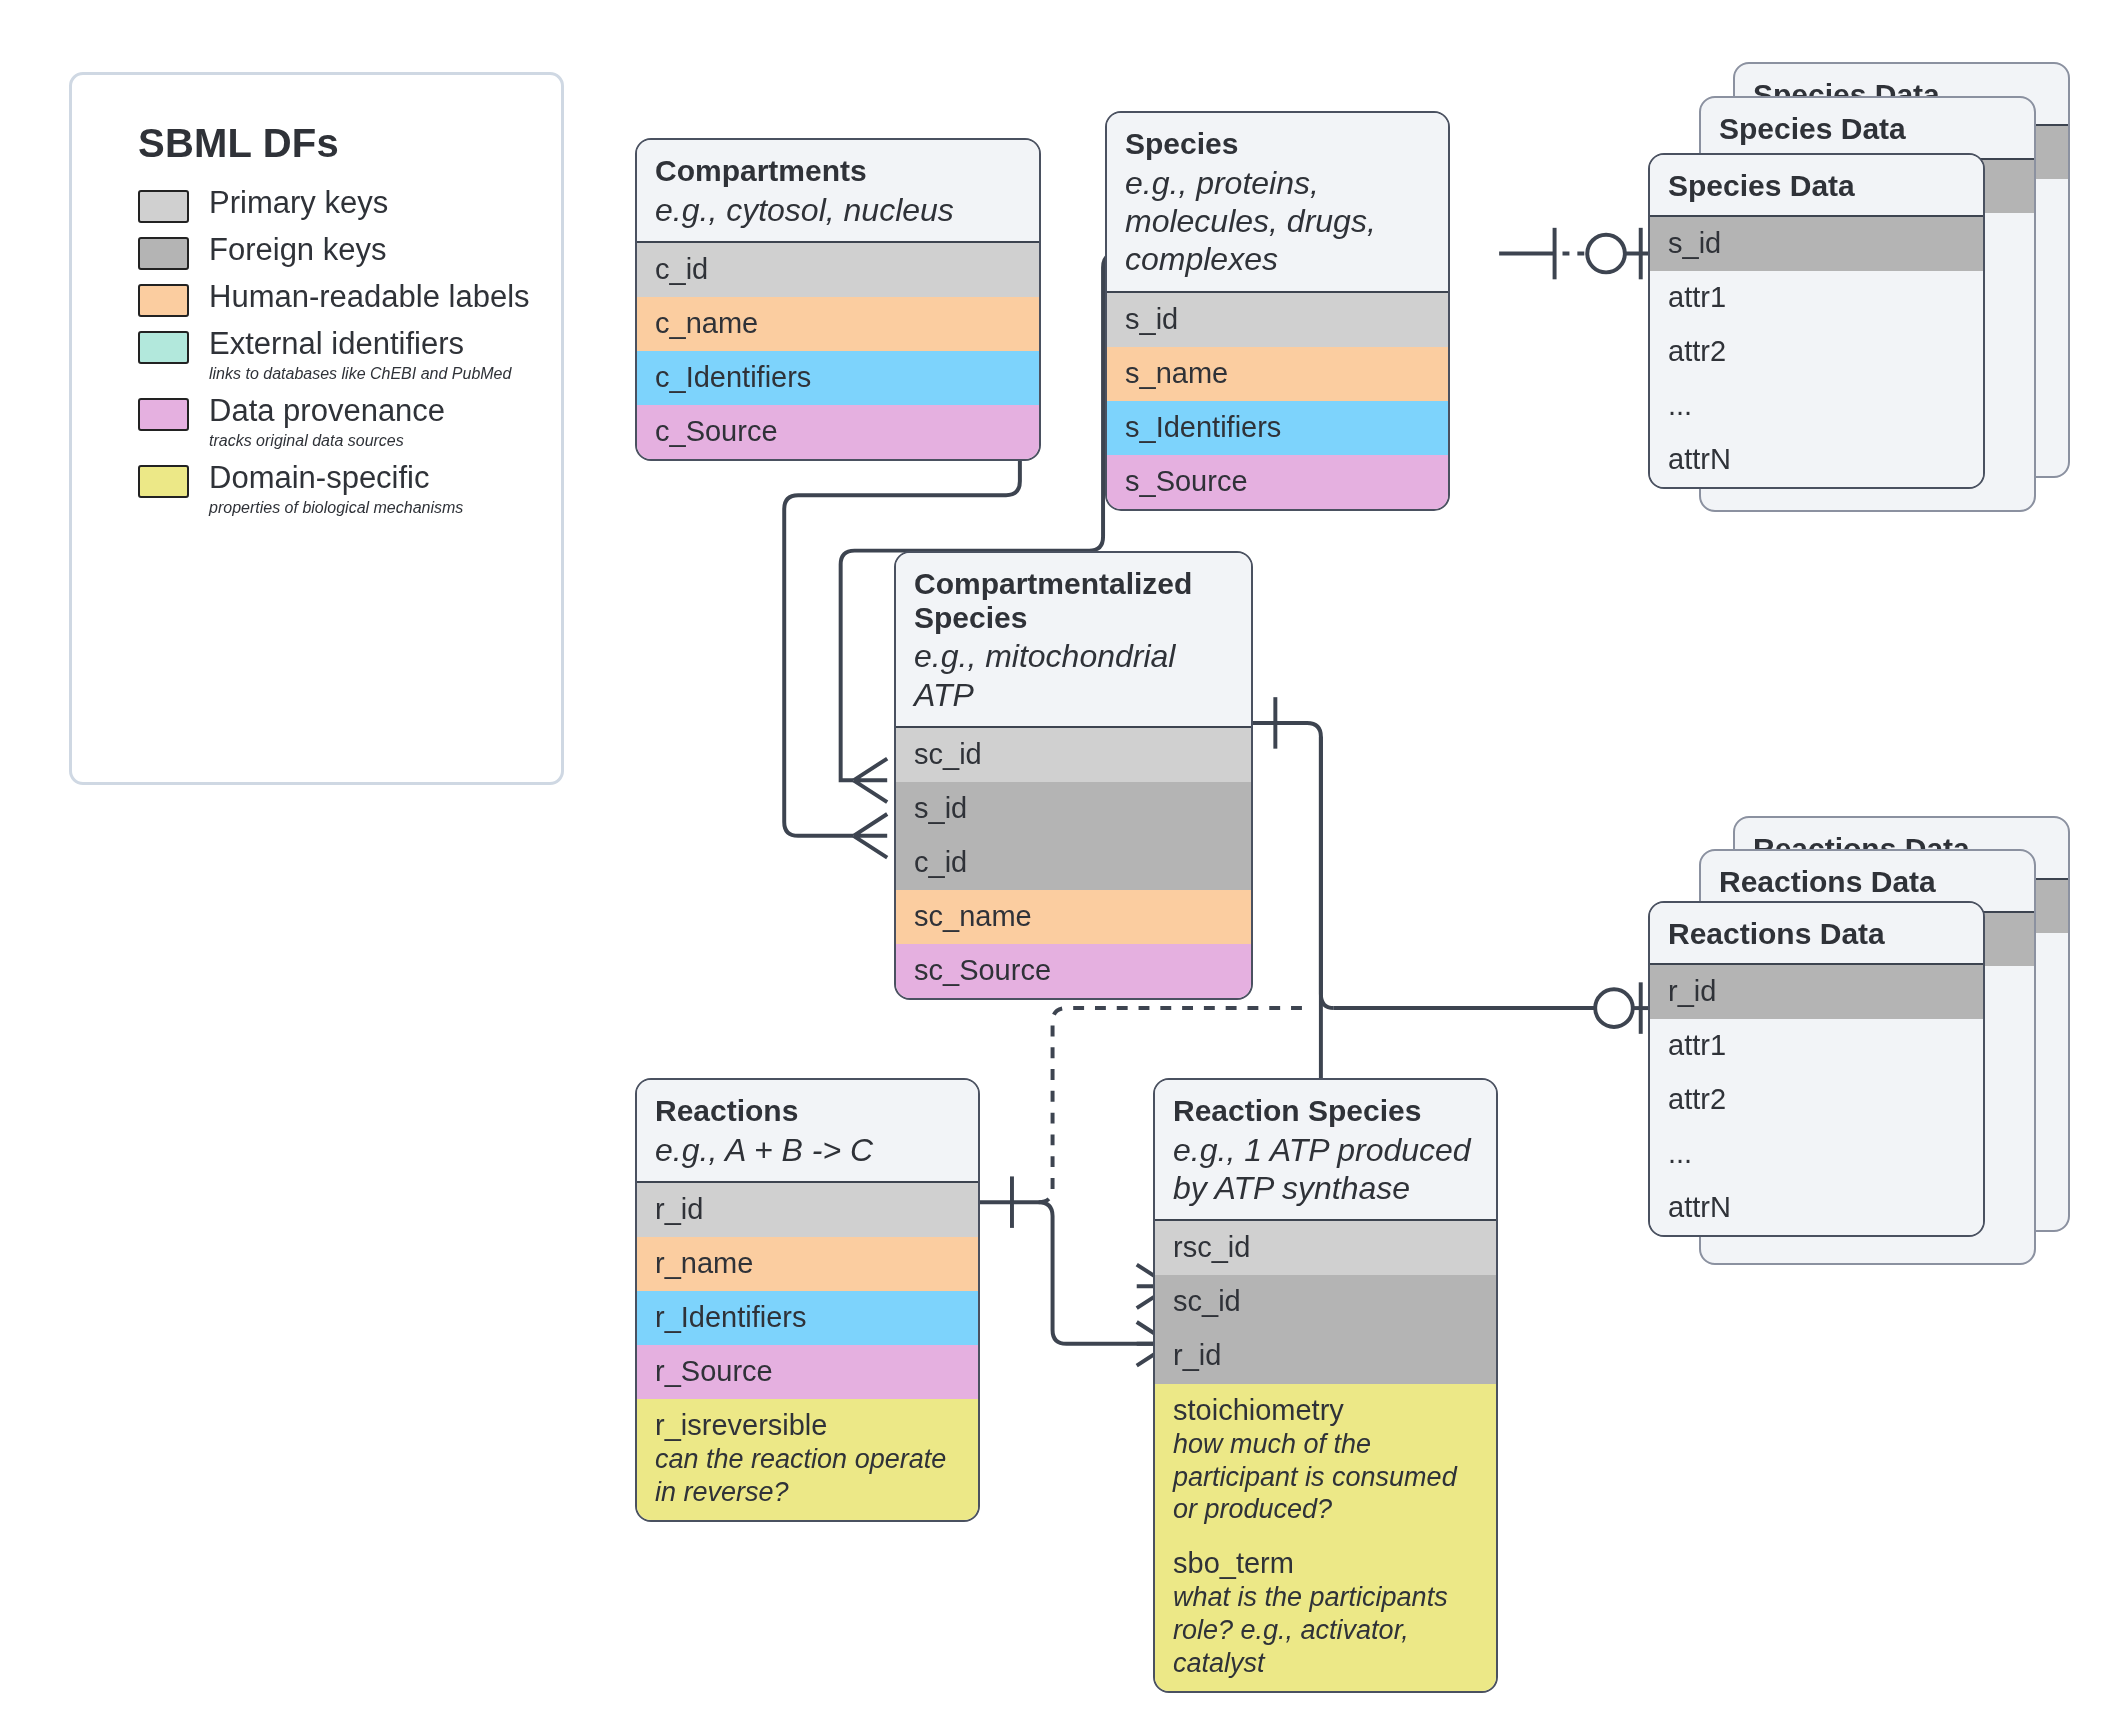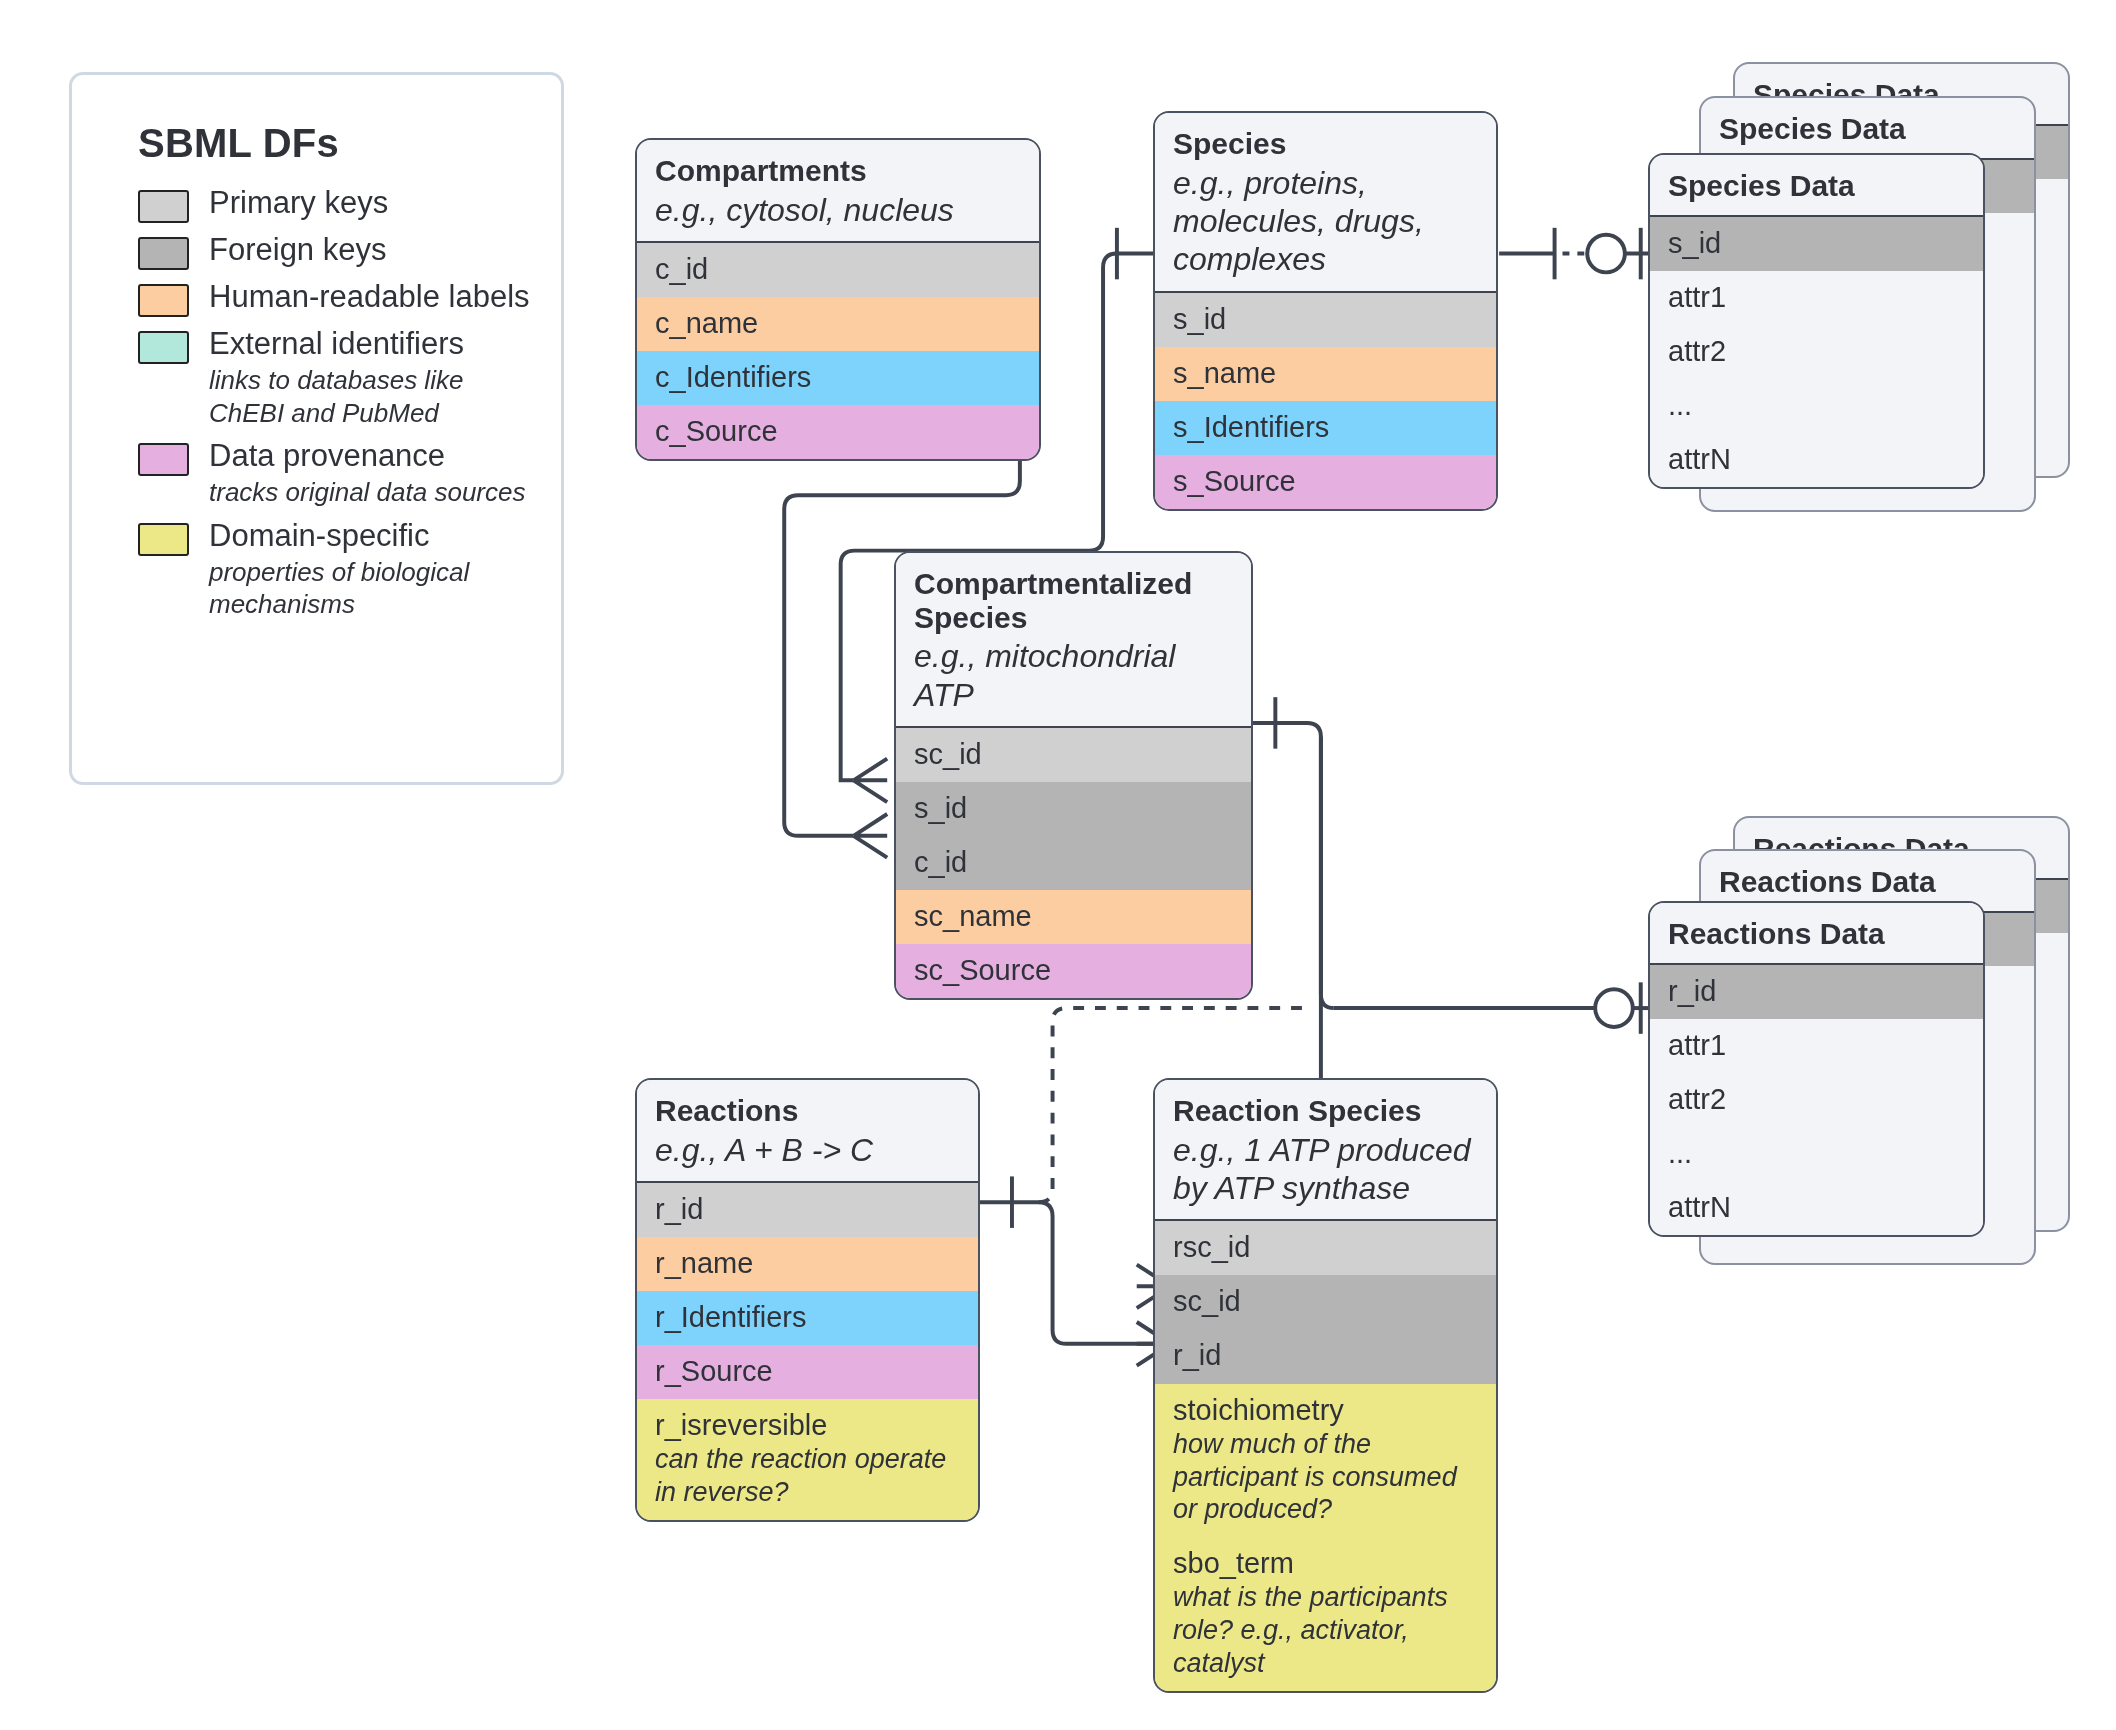--- a/index.html
+++ b/index.html
@@ -25,21 +25,21 @@
     font-size:40px;font-weight:bold;color:#2f3238;letter-spacing:0.2px;
   }
   .legend-rows{position:absolute;left:66px;top:109px;width:396px;}
   .lrow{position:relative;display:flex;align-items:flex-start;margin-bottom:8px;}
   .swatch{
     width:47px;height:29px;border:2.5px solid #222;border-radius:3px;
     flex:0 0 auto;margin-right:20px;margin-top:6px;
   }
   .ltexts{flex:1 1 auto;}
   .lmain{font-size:31px;color:#2f3238;line-height:1.22;}
-  .lsub{font-size:26px;color:#2f3238;font-style:italic;line-height:1.26;margin-top:1px;}
+  .lsub{font-size:16px;color:#2f3238;font-style:italic;line-height:1.26;margin-top:1px;}
 
   
   .card{
     position:absolute;box-sizing:border-box;
     border:2px solid #4a5160;border-radius:16px;
     background:#f2f4f7;overflow:hidden;
   }
   .card-head{
     background:#f2f4f7;padding:14px 18px 12px 18px;
     border-bottom:2px solid #3d4450;
@@ -209,21 +209,21 @@
       <div class="card-head">
         <div class="card-title">Compartments</div>
         <div class="card-sub">e.g., cytosol, nucleus</div>
       </div>
       <div class="frow pk"><span>c_id</span></div>
       <div class="frow lbl"><span>c_name</span></div>
       <div class="frow ext"><span>c_Identifiers</span></div>
       <div class="frow prov"><span>c_Source</span></div>
     </div>
 
-  <div class="card" id="card-species" style="left:1153px;top:111px;width:345px;">
+  <div class="card" id="card-species" style="left:1105px;top:111px;width:345px;">
       <div class="card-head">
         <div class="card-title">Species</div>
         <div class="card-sub">e.g., proteins, molecules, drugs, complexes</div>
       </div>
       <div class="frow pk"><span>s_id</span></div>
       <div class="frow lbl"><span>s_name</span></div>
       <div class="frow ext"><span>s_Identifiers</span></div>
       <div class="frow prov"><span>s_Source</span></div>
     </div>
 

